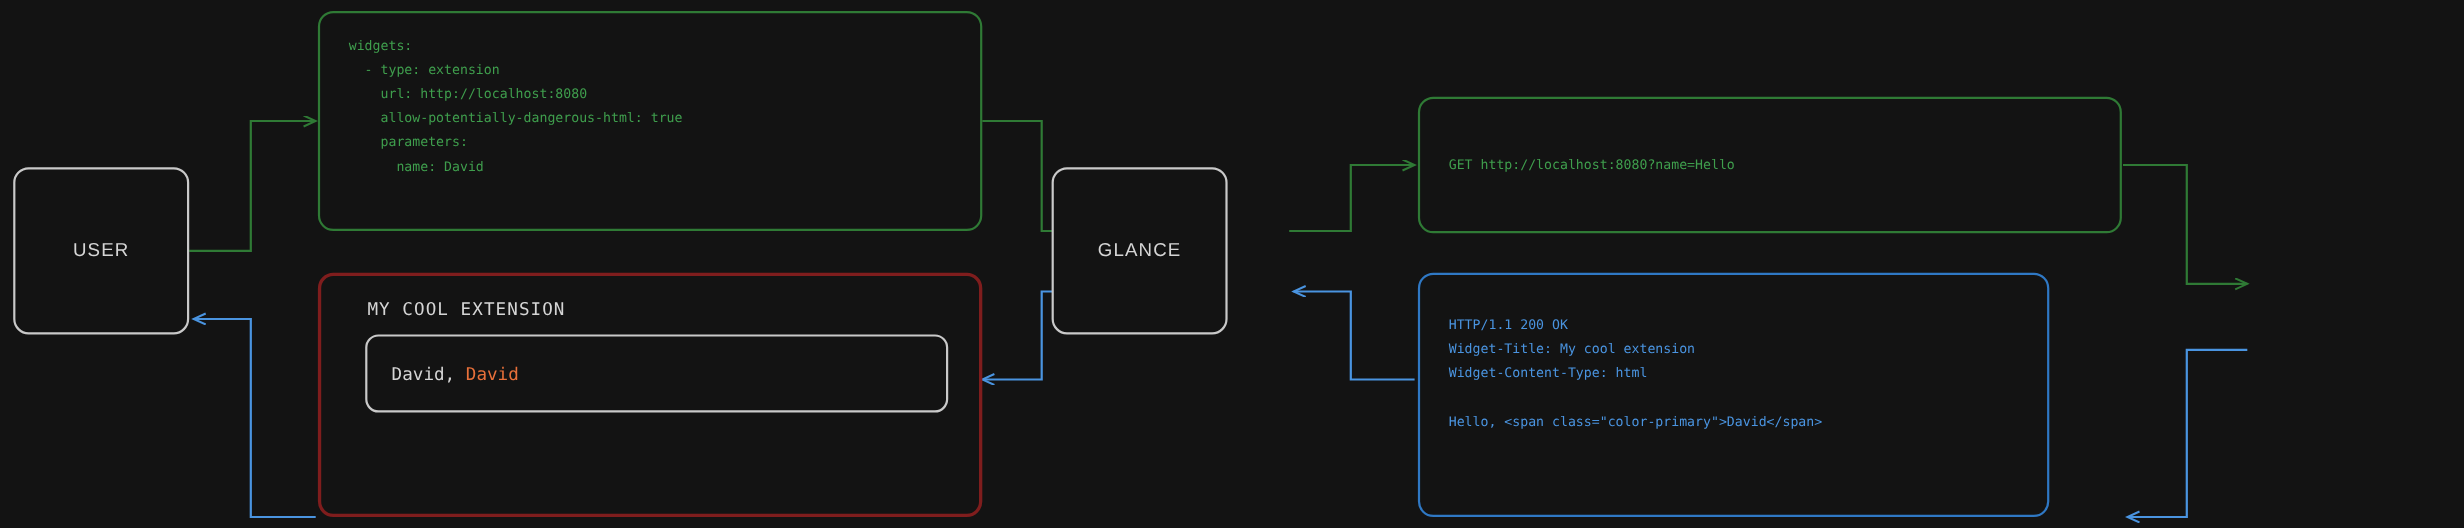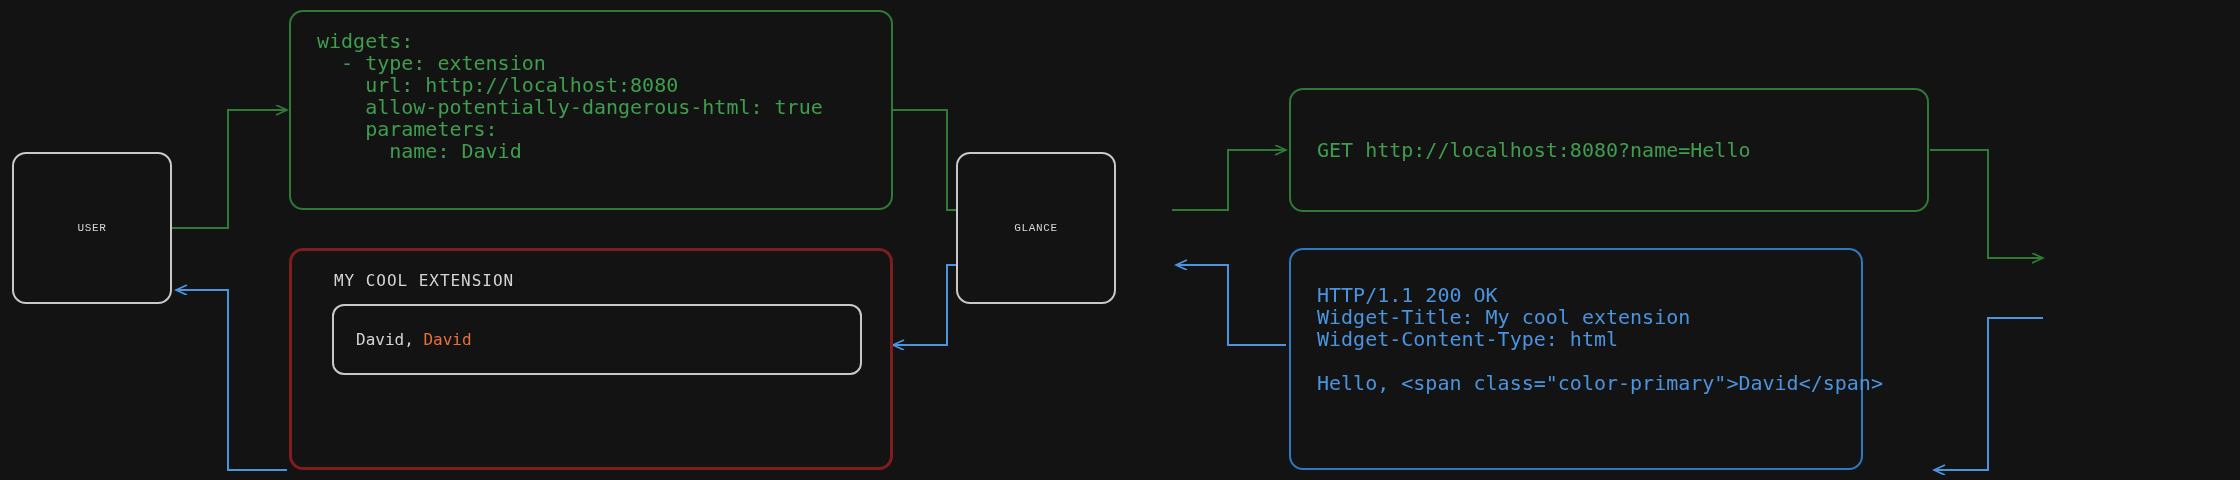--- a/index.html
+++ b/index.html
@@ -7,35 +7,35 @@
   #stage{position:relative;width:2240px;height:480px;background:#131313;}
   svg.wires{position:absolute;left:0;top:0;width:2240px;height:480px;pointer-events:none;}
 
   .node{
     position:absolute;box-sizing:border-box;
     border:2px solid #c9c9c9;border-radius:14px;
     background:#131313;
     display:flex;align-items:center;justify-content:center;
   }
   .node-label{
-    color:#d5d5d5;font-family:Liberation Mono, monospace;
-    font-size:11px;letter-spacing:0.06em;white-space:nowrap;
+    color:#d5d5d5;font-family:Liberation Sans, sans-serif;
+    font-size:17px;letter-spacing:0.06em;white-space:nowrap;
   }
   .node-label.mono{font-family:"DejaVu Sans Mono",monospace;font-size:16px;letter-spacing:0.04em;}
 
   .codebox{
     position:absolute;box-sizing:border-box;
     border:2px solid;border-radius:14px;background:#131313;
     padding:18px 26px;
   }
   .codebox.green{border-color:#2f7a35;}
   .codebox.blue{border-color:#2f78c4;}
   .code{
     font-family:"DejaVu Sans Mono",monospace;
-    font-size:20px;line-height:22px;white-space:pre;margin:0;
+    font-size:12px;line-height:22px;white-space:pre;margin:0;
   }
   .code.green{color:#3f9e4d;}
   .code.blue{color:#4a94e0;}
 
   .widgetbox{
     position:absolute;box-sizing:border-box;
     border:3px solid #7f1d1d;border-radius:14px;background:#131313;
     padding:20px 28px;
   }
   .widget-title{

